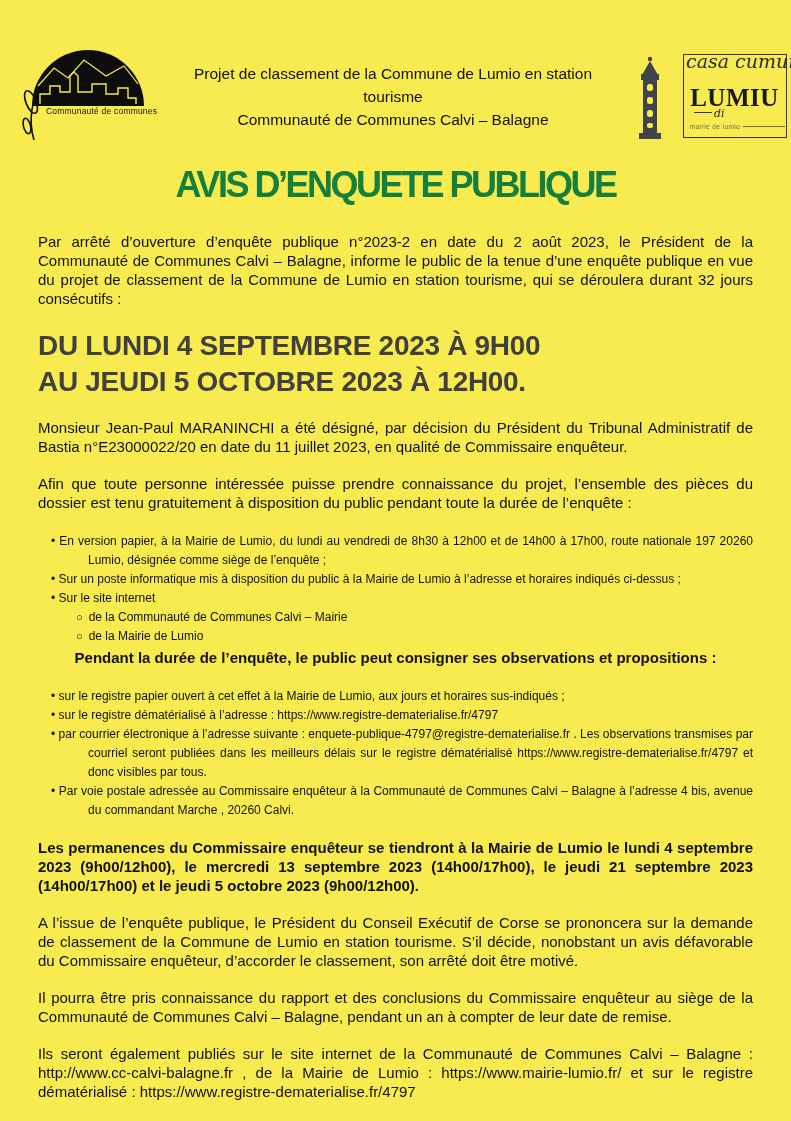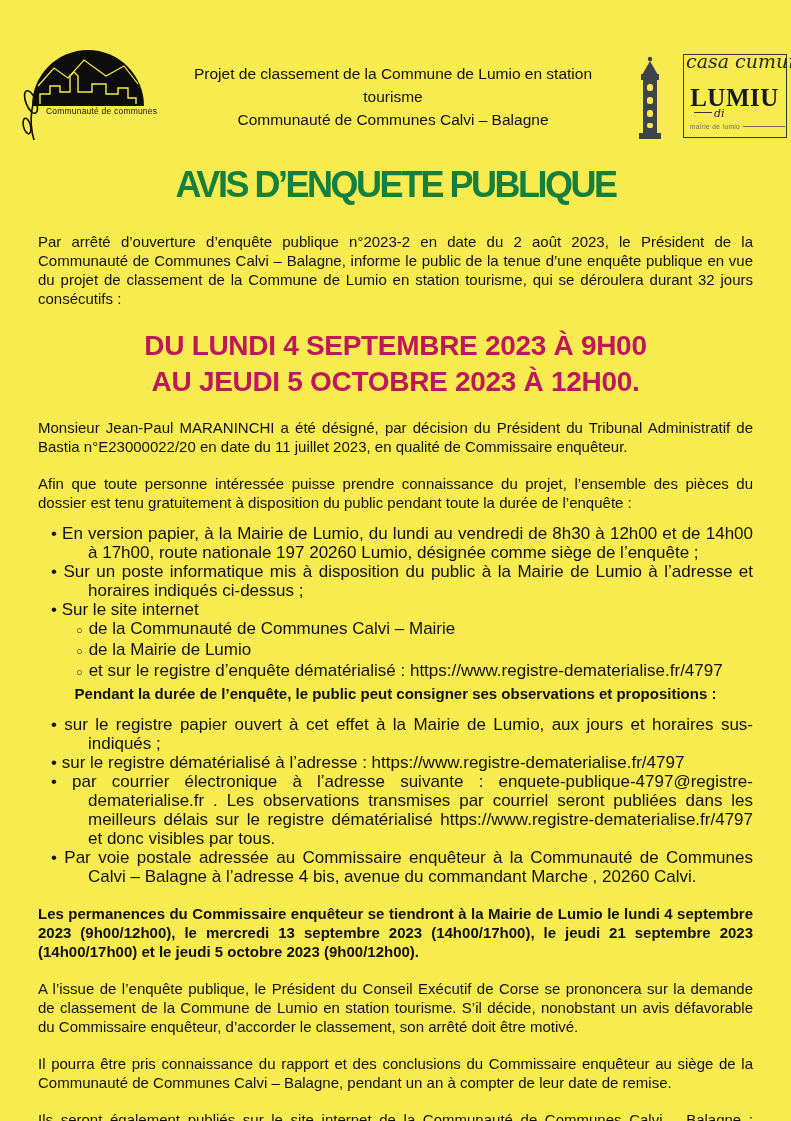--- a/index.html
+++ b/index.html
@@ -26,24 +26,24 @@
   .logo-right .mairie { position:absolute; left:62px; top:71px; font-size:6.5px; letter-spacing:0.4px; color:#6e6b58; white-space:nowrap; }
   .logo-right .mairie .rule { display:inline-block; width:42px; height:1px; background:#6e6b58; vertical-align:2px; margin-left:3px; }
   
   .content { padding:0 38px; }
   .main-title {
     margin:6px 0 0 0;
     font-size:36px; font-weight:bold; letter-spacing:-2.5px;
     line-height:58px; text-align:center; white-space:nowrap; color:#15803d;
   }
   p { font-size:15px; line-height:19px; text-align:justify; margin:18px 0 0 0; }
-  .dates { margin-top:20px; font-size:28px; font-weight:bold; line-height:36px; text-align:center; letter-spacing:-0.3px; color:#be185d; }
+  .dates { margin-top:20px; font-size:28px; font-weight:bold; line-height:36px; letter-spacing:-0.3px; color:#404040; }
   .section-heading { font-weight:bold; text-align:center; margin-top:2px; }
   .bold { font-weight:bold; }
-  ul.main { list-style:none; margin:12px 0 0 0; padding:0; font-size:17px; line-height:19px; }
+  ul.main { list-style:none; margin:20px 0 0 0; padding:0; font-size:12px; line-height:19px; }
   ul.main > li { padding-left:50px; text-indent:-37px; text-align:justify; }
   ul.main > li::before { content:"\2022\00a0"; }
   ul.sub { list-style:none; margin:0 0 0 -12px; padding:0; }
   ul.sub > li { padding-left:0; text-indent:0; text-align:left; }
   ul.sub > li::before { content:"\25cb"; font-size:11px; margin-right:6px; }
 </style>
 </head>
 <body>
 
 <div class="page">
@@ -109,21 +109,20 @@
 
     <p>Afin que toute personne intéressée puisse prendre connaissance du projet, l’ensemble des pièces du dossier est tenu gratuitement à disposition du public pendant toute la durée de l’enquête :</p>
 
     <ul class="main">
       <li>En version papier, à la Mairie de Lumio, du lundi au vendredi de 8h30 à 12h00 et de 14h00 à 17h00, route nationale 197 20260 Lumio, désignée comme siège de l’enquête ;</li>
       <li>Sur un poste informatique mis à disposition du public à la Mairie de Lumio à l’adresse et horaires indiqués ci-dessus ;</li>
       <li><span>Sur le site internet</span>
         <ul class="sub">
           <li>de la Communauté de Communes Calvi – Mairie</li>
           <li>de la Mairie de Lumio</li>
-          <li>et sur le registre d’enquête dématérialisé : https://www.registre-dematerialise.fr/4797</li>
         </ul>
       </li>
     </ul>
 
     <p class="section-heading">Pendant la durée de l’enquête, le public peut consigner ses observations et propositions :</p>
 
     <ul class="main">
       <li>sur le registre papier ouvert à cet effet à la Mairie de Lumio, aux jours et horaires sus-indiqués ;</li>
       <li>sur le registre dématérialisé à l’adresse : https://www.registre-dematerialise.fr/4797</li>
       <li>par courrier électronique à l’adresse suivante : enquete-publique-4797@registre-dematerialise.fr . Les observations transmises par courriel seront publiées dans les meilleurs délais sur le registre dématérialisé https://www.registre-dematerialise.fr/4797 et donc visibles par tous.</li>

